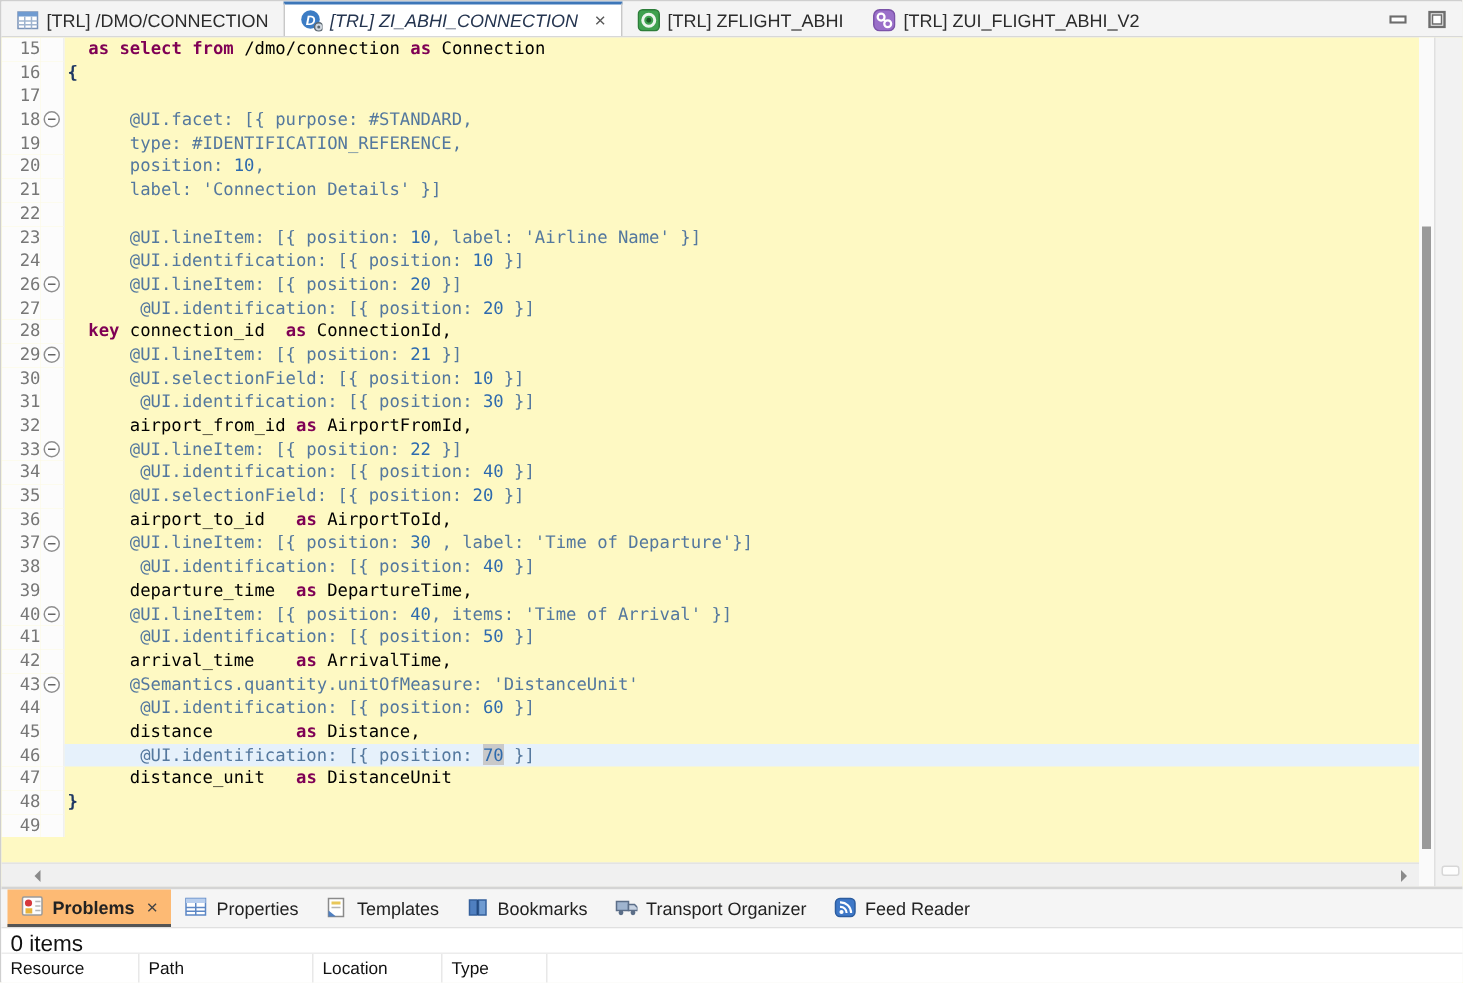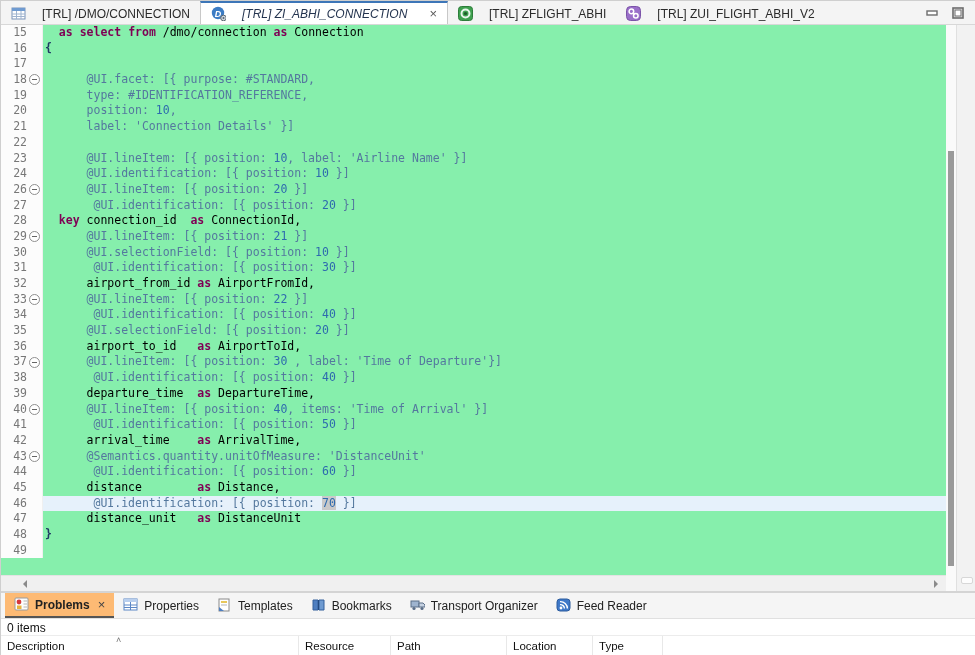--- a/index.html
+++ b/index.html
@@ -3,31 +3,31 @@
 <meta charset="utf-8">
 <style>
   * { margin:0; padding:0; box-sizing:border-box; }
   html,body { width:975px; height:655px; overflow:hidden; background:#fff;
     font-family:"Liberation Sans", sans-serif; }
   #app { position:relative; width:975px; height:655px; background:#fff; border:1px solid #cfcfcf; }
 
   
   .tabbar { position:absolute; left:0; top:0; width:975px; height:24px;
     background:#f4f4f4; border-bottom:1px solid #d8d8d8; display:flex; align-items:stretch; }
-  .etab { display:flex; align-items:center; gap:16px; padding:0 10px; font-size:12px; color:#2b2b2b;
+  .etab { display:flex; align-items:center; gap:5px; padding:0 10px; font-size:12px; color:#2b2b2b;
     background:transparent; cursor:default; border-top:2px solid transparent; white-space:nowrap; }
   .etab.active { background:#ffffff; border-left:1px solid #c8c8c8; border-right:1px solid #c8c8c8;
     border-top:2px solid #3d76b8; color:#24344f; font-style:italic; font-weight:500; }
   .etab .ticon { width:15px; height:15px; display:inline-flex; }
   .etab .close { margin-left:6px; color:#5a5a5a; font-size:13px; line-height:13px; font-style:normal; }
   .winctrl { margin-left:auto; display:flex; align-items:center; gap:14px; padding-right:12px; }
   .winctrl .wbtn { display:inline-flex; }
 
   
-  .editor { position:absolute; left:0; top:24px; width:975px; height:566px; background:#86efac; }
+  .editor { position:absolute; left:0; top:24px; width:975px; height:566px; background:#fef9c3; }
   .codewrap { position:absolute; left:0; top:0; width:945px; height:550px; overflow:hidden; }
   .line { display:flex; height:15.7px; align-items:stretch;
     font-family:"DejaVu Sans Mono","Liberation Mono",monospace; font-size:11.5px; line-height:15.7px; }
   .lnum { width:26px; padding-left:4px; text-align:right; color:#777; flex:0 0 auto;
     background:#fcfcfc; }
   .lfold { width:16px; flex:0 0 auto; display:flex; align-items:center; justify-content:center;
     background:#fcfcfc; border-right:1px solid #f0f0f0; }
   .lcode { flex:1 1 auto; white-space:pre; padding-left:2px; }
   .line.current .lcode { background:#e6f1fb; }
   .tok-txt { color:#000000; }
@@ -56,21 +56,21 @@
   
   .bottom { position:absolute; left:0; top:590px; width:975px; height:65px; background:#fff;
     border-top:2px solid #d4d4d4; }
   .btabbar { display:flex; height:26px; background:#f5f5f5; border-bottom:1px solid #e0e0e0;
     align-items:stretch; padding-left:4px; }
   .btab { display:flex; align-items:center; gap:6px; padding:0 9px; font-size:12px; color:#222;
     white-space:nowrap; }
   .btab.active { background:#fdba74; border-bottom:2px solid #555; font-weight:bold; }
   .btab .ticon { width:15px; height:15px; display:inline-flex; }
   .btab .close { color:#444; font-size:13px; font-weight:normal; margin-left:2px; }
-  .itemsrow { height:17px; font-size:12px; color:#111; padding:2px 0 0 6px; background:#fff;
+  .itemsrow { height:17px; font-size:15px; color:#111; padding:2px 0 0 6px; background:#fff;
     border-bottom:1px solid #ececec; }
   .gridhead { display:flex; height:20px; background:#fff; font-size:11.5px; color:#111;
     align-items:center; position:relative; }
   .gcol { height:100%; display:flex; align-items:center; padding-left:6px;
     border-right:1px solid #e8e8e8; position:relative; }
   .sortcaret { position:absolute; left:115px; top:-1px; color:#777; font-size:9px; }
 
   svg { display:block; }
 </style>
 </head>
@@ -407,24 +407,20 @@
               <circle cx="5" cy="10" r="1.4" fill="#fff"></circle>
               <path d="M4 6.6 a4 4 0 0 1 4.4 4" fill="none" stroke="#fff" stroke-width="1.4"></path>
               <path d="M4 3.6 a7 7 0 0 1 7.4 7" fill="none" stroke="#fff" stroke-width="1.4"></path>
             </svg>
           </span>
           <span>Feed Reader</span>
         </div>
       </div>
     <div class="itemsrow">0 items</div>
     <div class="gridhead" id="gridhead">
-        <div class="gcol" style="width: 298px;">
-          <span>Description</span>
-          <span class="sortcaret">˄</span>
-        </div>
         <div class="gcol" style="width: 92px;">
           <span>Resource</span>
         </div>
         <div class="gcol" style="width: 116px;">
           <span>Path</span>
         </div>
         <div class="gcol" style="width: 86px;">
           <span>Location</span>
         </div>
         <div class="gcol" style="width: 70px;">

